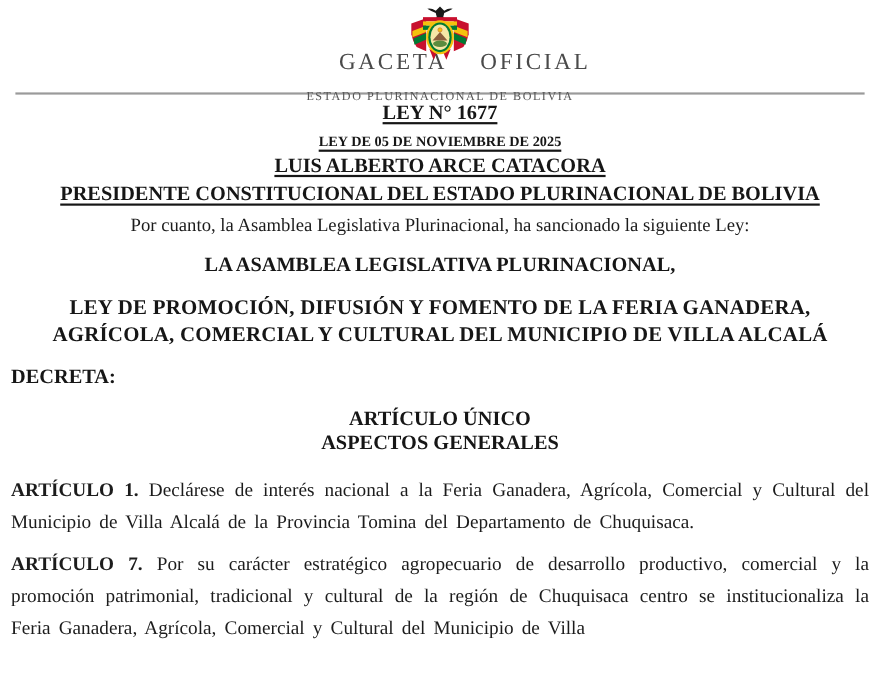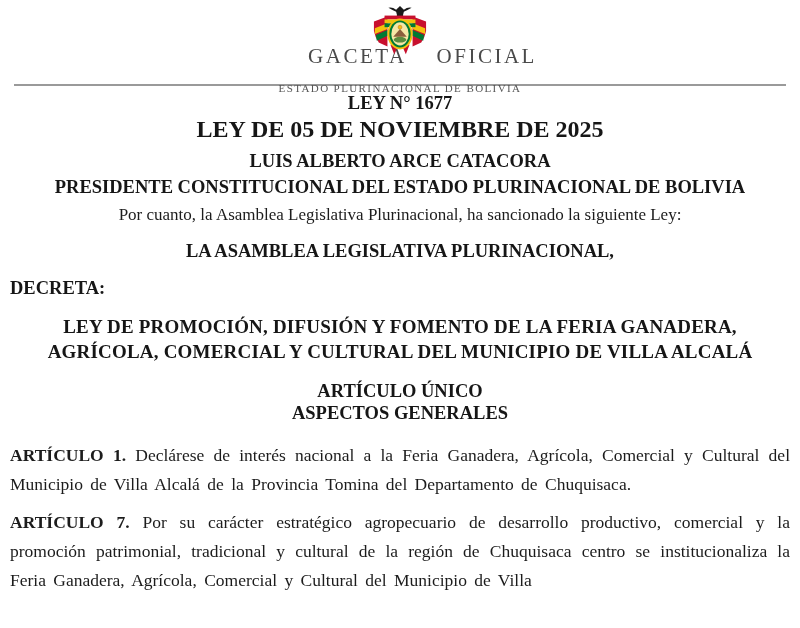--- a/index.html
+++ b/index.html
@@ -30,25 +30,25 @@
     border: none; border-top: 2px solid #9a9a9a;
     margin: 0 14px;
   }
 
   
   .doc { padding: 0 10px; }
   .h {
     text-align: center; font-weight: bold; font-size: 18px;
     line-height: 22px; color: #161616;
   }
-  .underline { text-decoration-thickness: 1.5px; text-underline-offset: 3px; }
+  .underline { text-decoration: underline; text-decoration-thickness: 1.5px; text-underline-offset: 3px; }
 
   .law-number   { margin-top: 6px;  font-size: 18.5px; }
-  .law-date     { margin-top: 4px;  font-size: 24px; }
-  .president-name  { margin-top: 10px; font-size: 18.5px; }
+  .law-date     { margin-top: 4px;  font-size: 13px; }
+  .president-name  { margin-top: 0; font-size: 18.5px; }
   .president-title { margin-top: 4px;  font-size: 18.5px; }
   .preamble     { margin-top: 6px; text-align: center; font-size: 17px; line-height: 22px; }
   .assembly     { margin-top: 14px; font-size: 18.5px; }
   .decree       { margin-top: 15px; text-align: left; font-size: 18.5px; }
   .law-title    { margin-top: 15px; font-size: 19px; line-height: 25px; letter-spacing: 0.2px; }
   .chapter      { margin-top: 16px; font-size: 18.5px; line-height: 22px; }
 
   .article {
     margin-top: 17px;
     font-size: 17.5px; line-height: 29px;
@@ -106,26 +106,26 @@
     <div class="h underline law-number">LEY N° 1677</div>
     <div class="h underline law-date">LEY DE 05 DE NOVIEMBRE DE 2025</div>
 
     <div class="h underline president-name">LUIS ALBERTO ARCE CATACORA</div>
     <div class="h underline president-title">PRESIDENTE CONSTITUCIONAL DEL ESTADO PLURINACIONAL DE BOLIVIA</div>
 
     <p class="preamble">Por cuanto, la Asamblea Legislativa Plurinacional, ha sancionado la siguiente Ley:</p>
 
     <div class="h assembly">LA ASAMBLEA LEGISLATIVA PLURINACIONAL,</div>
 
-    <div class="h decree">DECRETA:</div>
-
     <div class="h law-title">
       <span>LEY DE PROMOCIÓN, DIFUSIÓN Y FOMENTO DE LA FERIA GANADERA,</span><br>
       <span>AGRÍCOLA, COMERCIAL Y CULTURAL DEL MUNICIPIO DE VILLA ALCALÁ</span>
     </div>
+
+    <div class="h decree">DECRETA:</div>
 
     <div class="h chapter">
       <span>ARTÍCULO ÚNICO</span><br>
       <span>ASPECTOS GENERALES</span>
     </div>
 
     <p class="article">
       <strong class="article-label">ARTÍCULO 1.</strong>
       <span>Declárese de interés nacional a la Feria Ganadera, Agrícola, Comercial y Cultural del Municipio de Villa Alcalá de la Provincia Tomina del Departamento de Chuquisaca.</span>
     </p>

